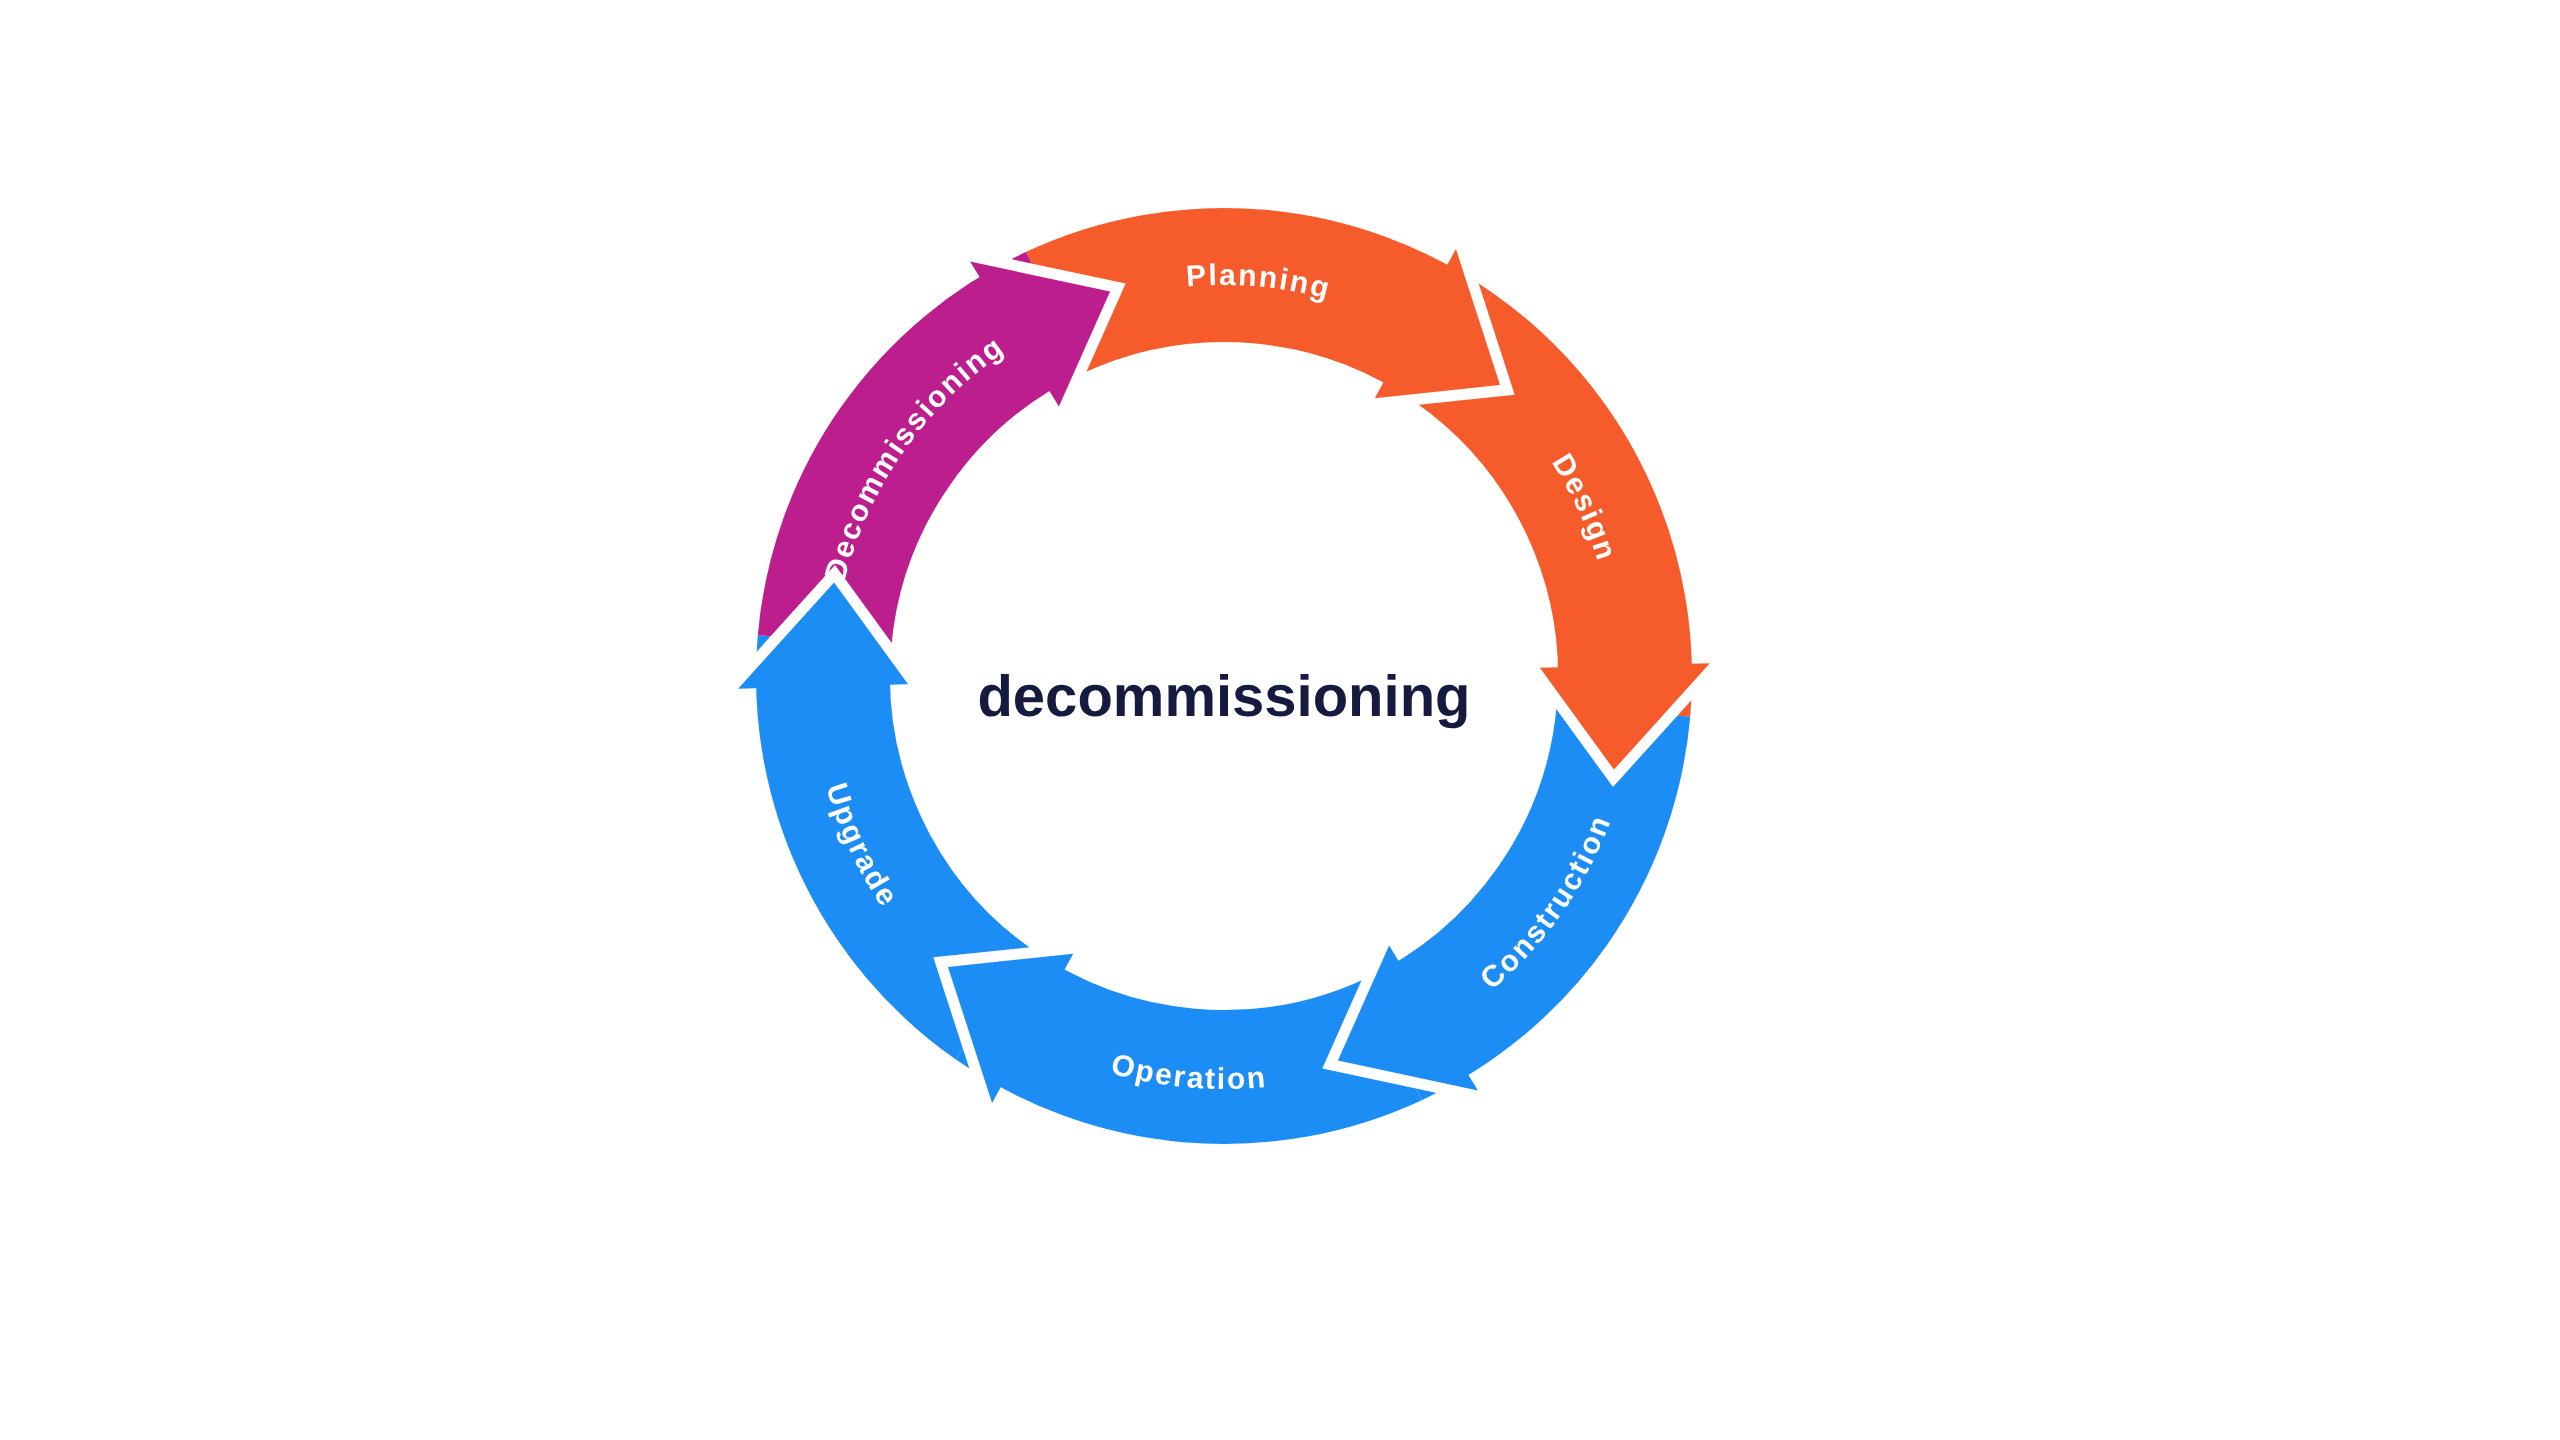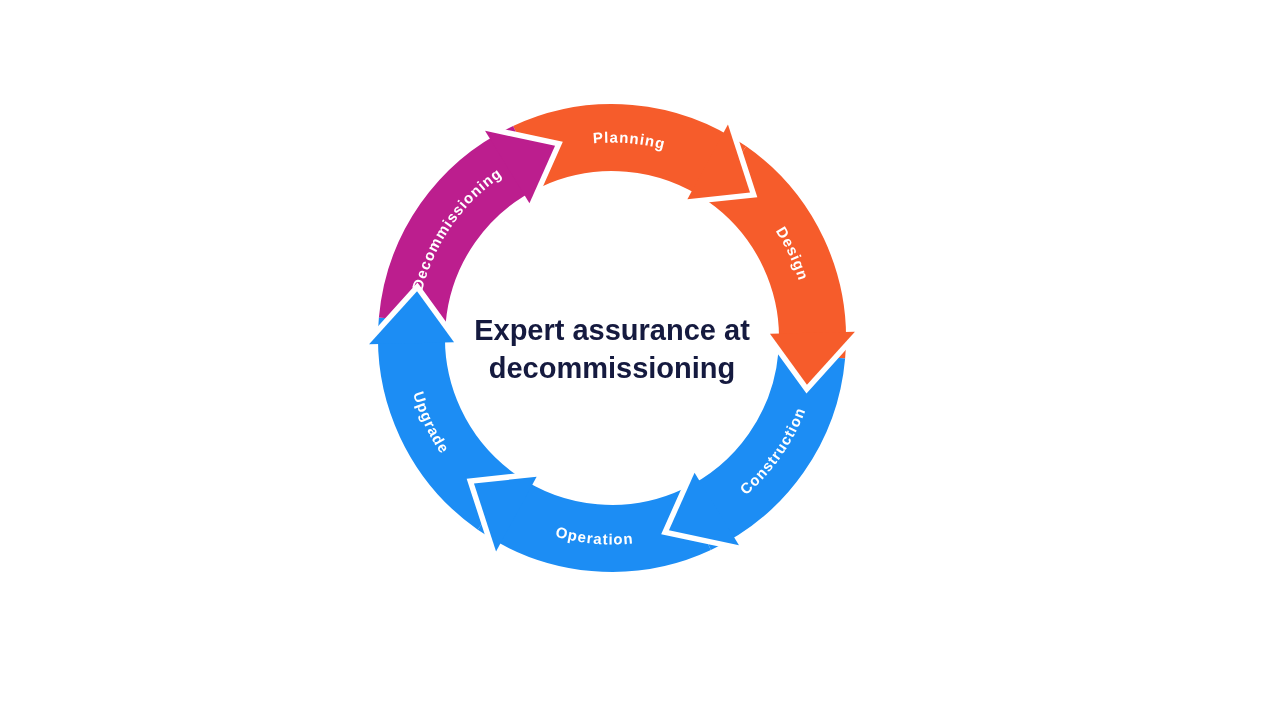--- a/index.html
+++ b/index.html
@@ -73,17 +73,16 @@
         <text fill="#FFFFFF" font-size="15" font-weight="bold" letter-spacing="1" font-family="&quot;Liberation Sans&quot;, sans-serif" text-anchor="middle"><textPath startOffset="50%" href="#segpath-0" xlink:href="#segpath-0">Planning</textPath></text>
         <text fill="#FFFFFF" font-size="15" font-weight="bold" letter-spacing="1" font-family="&quot;Liberation Sans&quot;, sans-serif" text-anchor="middle"><textPath startOffset="50%" href="#segpath-1" xlink:href="#segpath-1">Design</textPath></text>
         <text fill="#FFFFFF" font-size="15" font-weight="bold" letter-spacing="1" font-family="&quot;Liberation Sans&quot;, sans-serif" text-anchor="middle"><textPath startOffset="50%" href="#segpath-2" xlink:href="#segpath-2">Construction</textPath></text>
         <text fill="#FFFFFF" font-size="15" font-weight="bold" letter-spacing="1" font-family="&quot;Liberation Sans&quot;, sans-serif" text-anchor="middle"><textPath startOffset="50%" href="#segpath-3" xlink:href="#segpath-3">Operation</textPath></text>
         <text fill="#FFFFFF" font-size="15" font-weight="bold" letter-spacing="1" font-family="&quot;Liberation Sans&quot;, sans-serif" text-anchor="middle"><textPath startOffset="50%" href="#segpath-4" xlink:href="#segpath-4">Upgrade</textPath></text>
         <text fill="#FFFFFF" font-size="15" font-weight="bold" letter-spacing="1" font-family="&quot;Liberation Sans&quot;, sans-serif" text-anchor="middle"><textPath startOffset="50%" href="#segpath-5" xlink:href="#segpath-5">Decommissioning</textPath></text>
       </g>
     </svg>
 
   <div class="center-text" style="color: rgb(21, 26, 63);">
-    <div>Expert assurance at</div>
     <div>decommissioning</div>
   </div>
 
 </div>
 
 </body></html>

